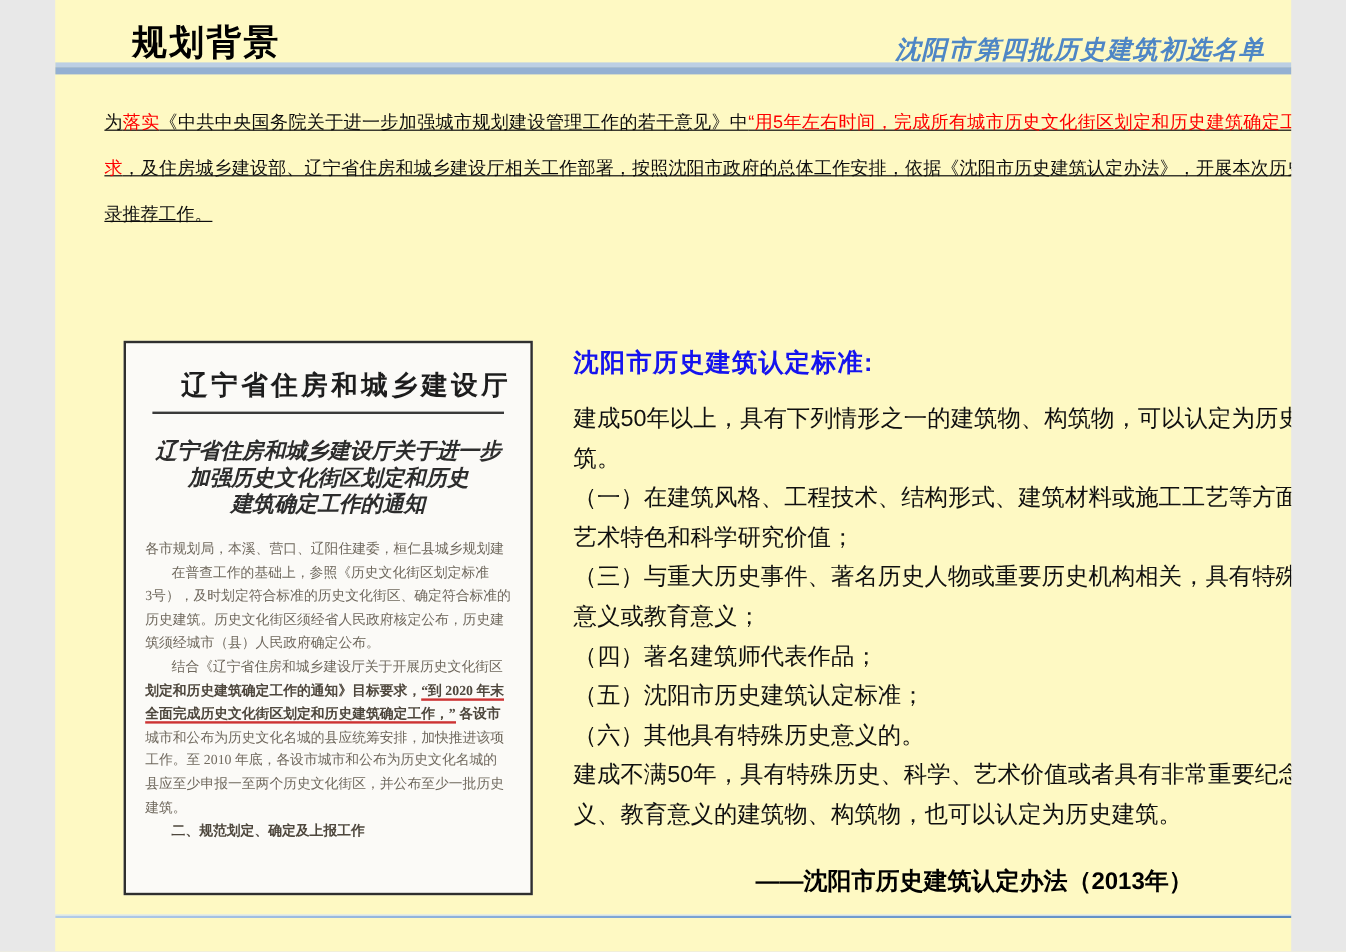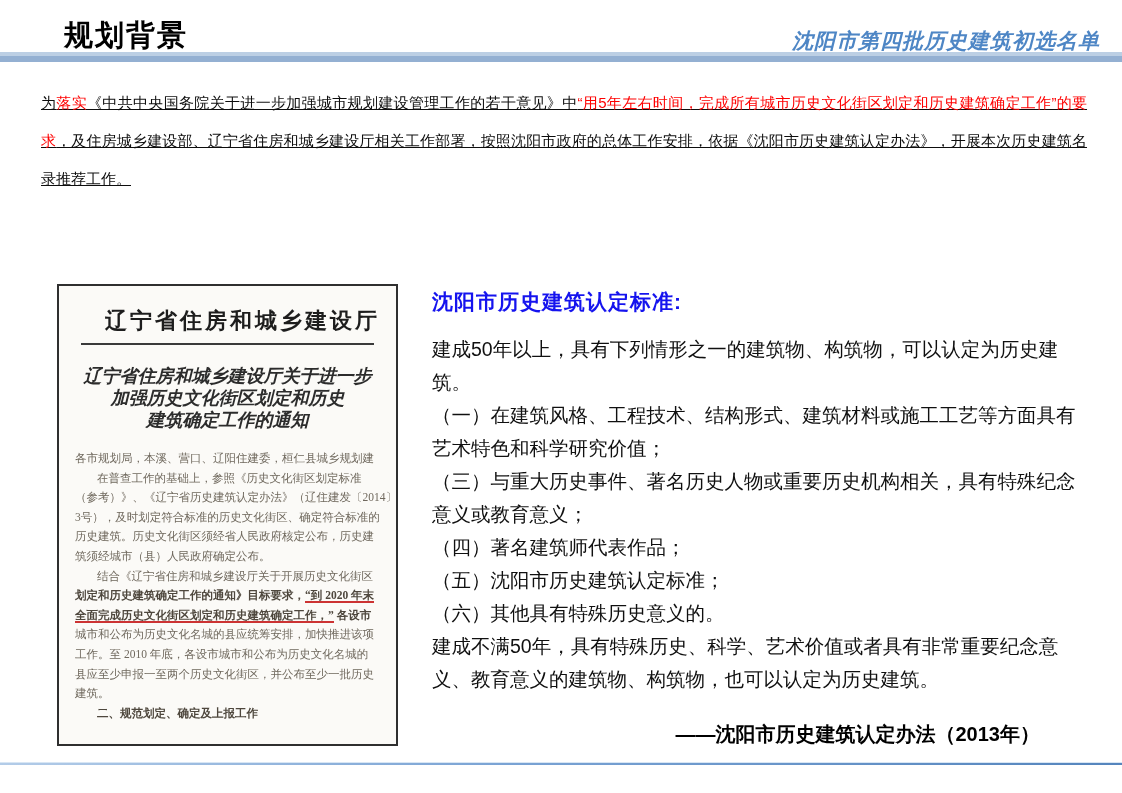--- a/index.html
+++ b/index.html
@@ -1,20 +1,20 @@
 <!DOCTYPE html>
 <html><head>
 <meta charset="utf-8">
 <style>
   * { margin:0; padding:0; box-sizing:border-box; }
   html,body { background:#e8e8e8; }
   body { font-family:"Liberation Sans", sans-serif; }
   .slide {
-    position:relative; width:1122px; height:793px;
-    background:#ffffff; overflow:hidden; margin:0 auto;
+    position:relative; width:1030px; height:793px;
+    background:#fef9c3; overflow:hidden; margin:0 auto;
   }
   
   .header-title {
     position:absolute; left:64px; top:16px;
     font-size:29px; font-weight:bold; color:#000;
     letter-spacing:2px;
   }
   .header-subtitle {
     position:absolute; right:22px; top:27px;
     font-size:21px; font-weight:bold; font-style:italic;
@@ -91,21 +91,20 @@
     <div class="doc-letterhead">辽宁省住房和城乡建设厅</div>
     <div class="doc-rule"></div>
     <div class="doc-title">
       <div>辽宁省住房和城乡建设厅关于进一步</div>
       <div>加强历史文化街区划定和历史</div>
       <div>建筑确定工作的通知</div>
     </div>
     <div class="doc-body">
       <div>各市规划局，本溪、营口、辽阳住建委，桓仁县城乡规划建</div>
       <div class="indent">在普查工作的基础上，参照《历史文化街区划定标准</div>
-      <div>（参考）》、《辽宁省历史建筑认定办法》（辽住建发〔2014〕</div>
       <div>3号），及时划定符合标准的历史文化街区、确定符合标准的</div>
       <div>历史建筑。历史文化街区须经省人民政府核定公布，历史建</div>
       <div>筑须经城市（县）人民政府确定公布。</div>
       <div class="indent">结合《辽宁省住房和城乡建设厅关于开展历史文化街区</div>
       <div class="strong"><span>划定和历史建筑确定工作的通知》目标要求，</span><span class="u-red">“到 2020 年末</span></div>
       <div class="strong"><span class="u-red">全面完成历史文化街区划定和历史建筑确定工作，”</span><span>  各设市</span></div>
       <div>城市和公布为历史文化名城的县应统筹安排，加快推进该项</div>
       <div>工作。至 2010 年底，各设市城市和公布为历史文化名城的</div>
       <div>县应至少申报一至两个历史文化街区，并公布至少一批历史</div>
       <div>建筑。</div>

